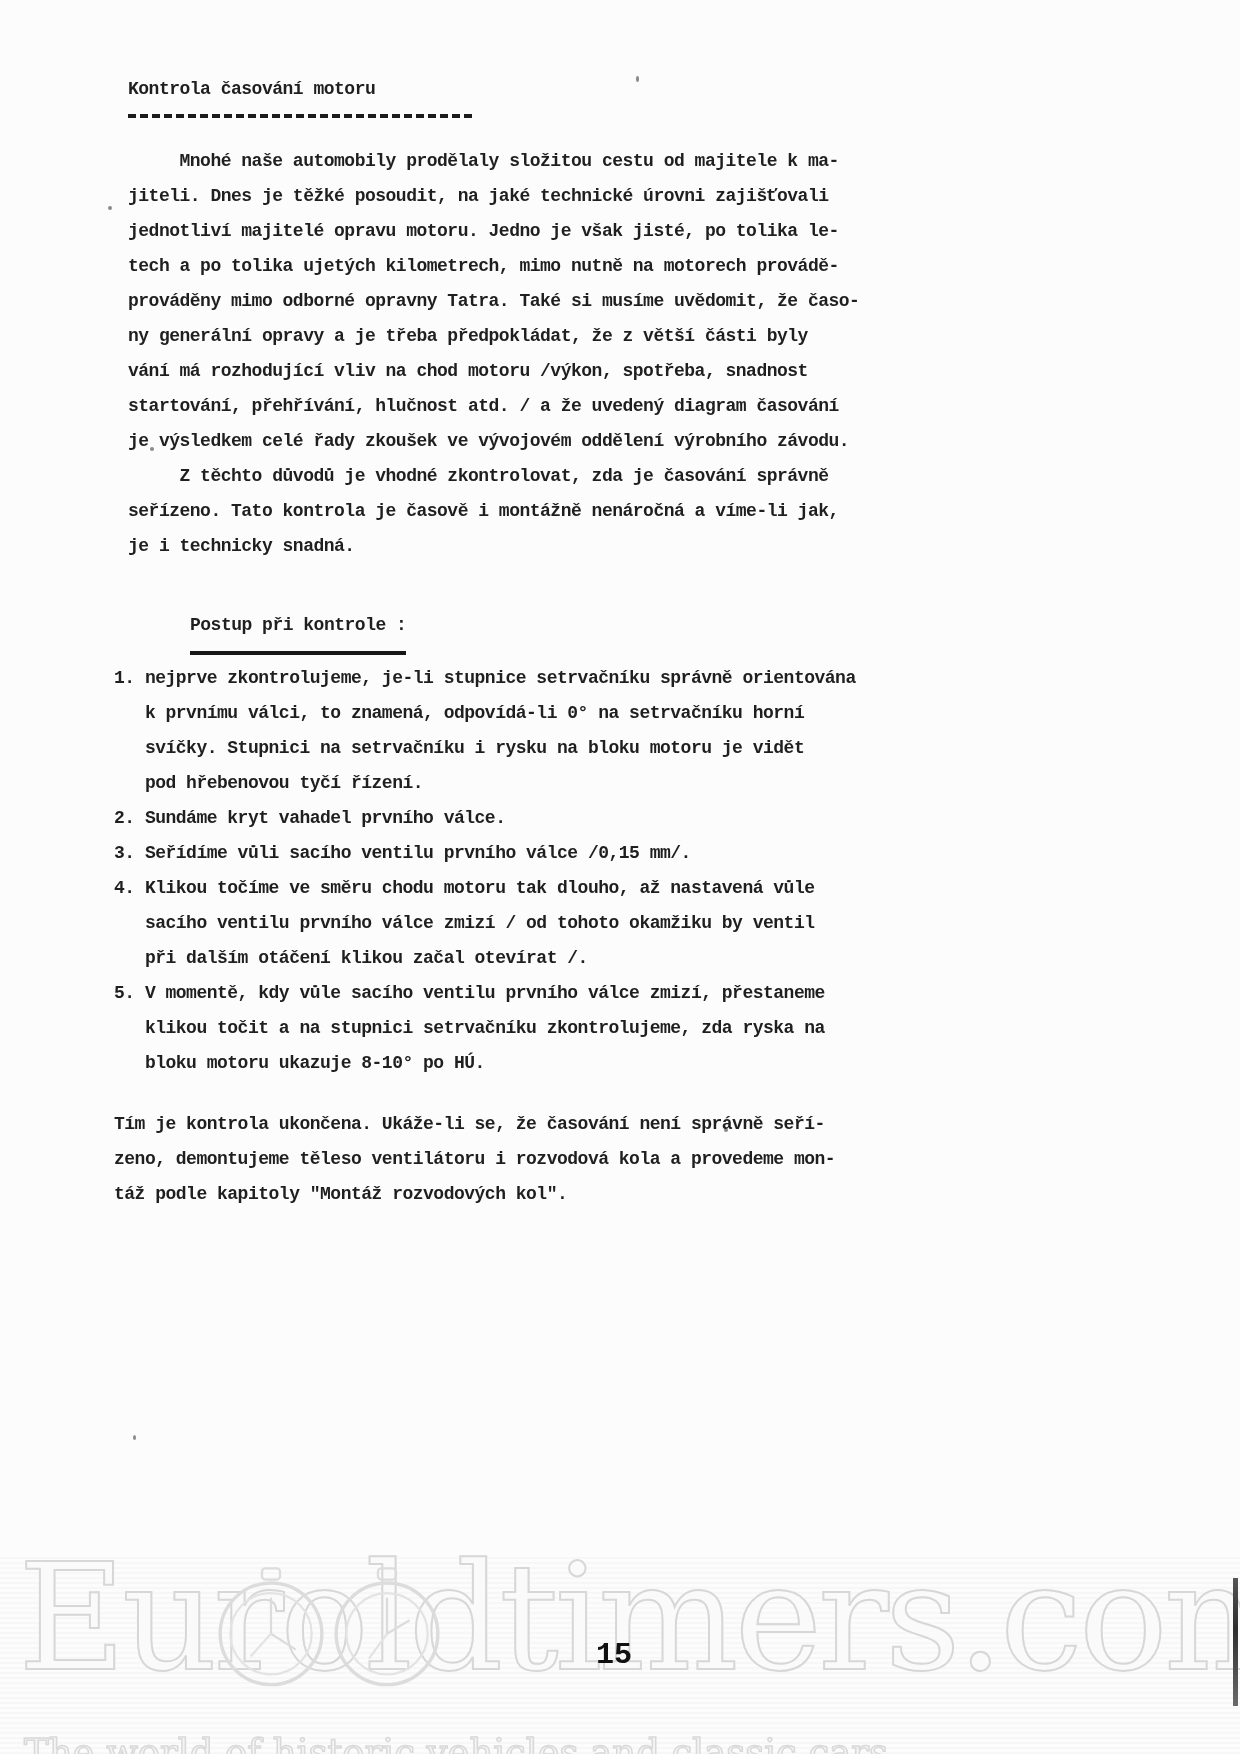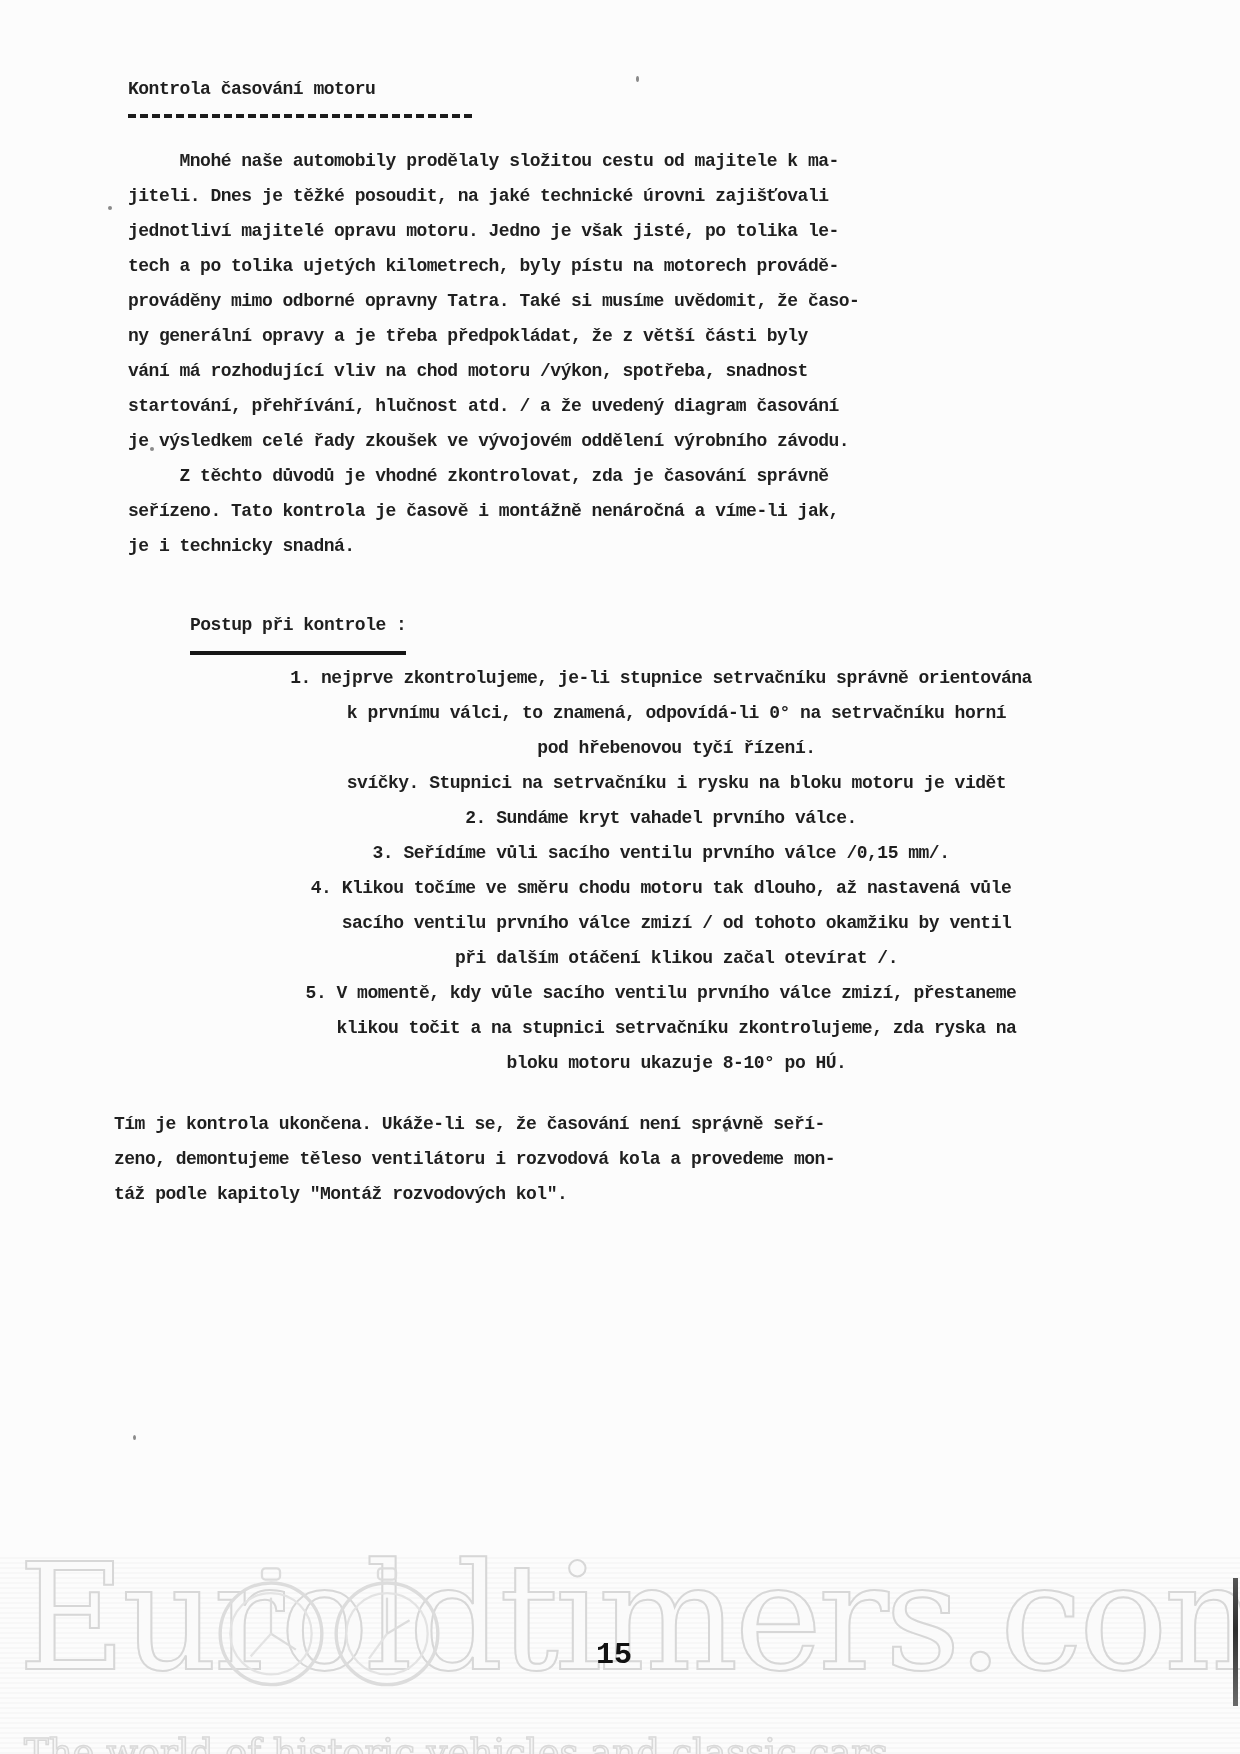--- a/index.html
+++ b/index.html
@@ -29,21 +29,21 @@
     margin-top:7px;
   }
   .para1{margin-bottom:0;}
   .para2{margin-bottom:44px;}
   .heading-line{padding-left:62px;margin-bottom:6px;}
   .heading-text{
     display:inline-block;
     border-bottom:4px solid #161616;
     padding-bottom:8px;
   }
-  .list{margin-left:-14px;text-align:center;}
+  .list{margin-left:-14px;}
   .closing{margin-left:-14px;margin-top:26px;}
   .page-number{
     position:absolute;
     left:0;right:56px;
     top:1638px;
     text-align:center;
     font-family:"Liberation Mono","DejaVu Sans Mono",monospace;
     font-size:30px;font-weight:700;color:#111111;
     z-index:5;
     padding-left:44px;
@@ -104,21 +104,21 @@
 
     <div class="title-block">
       <div class="page-title">Kontrola časování motoru</div>
       <div class="title-underline"></div>
     </div>
 
     <div class="para1">
       <div class="tl">     Mnohé naše automobily prodělaly složitou cestu od majitele k ma-</div>
       <div class="tl">jiteli. Dnes je těžké posoudit, na jaké technické úrovni zajišťovali</div>
       <div class="tl">jednotliví majitelé opravu motoru. Jedno je však jisté, po tolika le-</div>
-      <div class="tl">tech a po tolika ujetých kilometrech, byly pístu na motorech provádě-</div>
+      <div class="tl">tech a po tolika ujetých kilometrech, mimo nutně na motorech provádě-</div>
       <div class="tl">prováděny mimo odborné opravny Tatra. Také si musíme uvědomit, že časo-</div>
       <div class="tl">ny generální opravy a je třeba předpokládat, že z větší části byly</div>
       <div class="tl">vání má rozhodující vliv na chod motoru /výkon, spotřeba, snadnost</div>
       <div class="tl">startování, přehřívání, hlučnost atd. / a že uvedený diagram časování</div>
       <div class="tl">je výsledkem celé řady zkoušek ve vývojovém oddělení výrobního závodu.</div>
     </div>
 
     <div class="para2">
       <div class="tl">     Z těchto důvodů je vhodné zkontrolovat, zda je časování správně</div>
       <div class="tl">seřízeno. Tato kontrola je časově i montážně nenáročná a víme-li jak,</div>
@@ -126,22 +126,22 @@
     </div>
 
     <div class="heading-line">
       <span class="heading-text">Postup při kontrole :</span>
     </div>
 
     <div class="list">
       <div>
         <div class="tl">1. nejprve zkontrolujeme, je-li stupnice setrvačníku správně orientována</div>
         <div class="tl">   k prvnímu válci, to znamená, odpovídá-li 0° na setrvačníku horní</div>
+        <div class="tl">   svíčky. Stupnici na setrvačníku i rysku na bloku motoru je vidět</div>
         <div class="tl">   pod hřebenovou tyčí řízení.</div>
-        <div class="tl">   svíčky. Stupnici na setrvačníku i rysku na bloku motoru je vidět</div>
       </div>
       <div>
         <div class="tl">2. Sundáme kryt vahadel prvního válce.</div>
       </div>
       <div>
         <div class="tl">3. Seřídíme vůli sacího ventilu prvního válce /0,15 mm/.</div>
       </div>
       <div>
         <div class="tl">4. Klikou točíme ve směru chodu motoru tak dlouho, až nastavená vůle</div>
         <div class="tl">   sacího ventilu prvního válce zmizí / od tohoto okamžiku by ventil</div>

